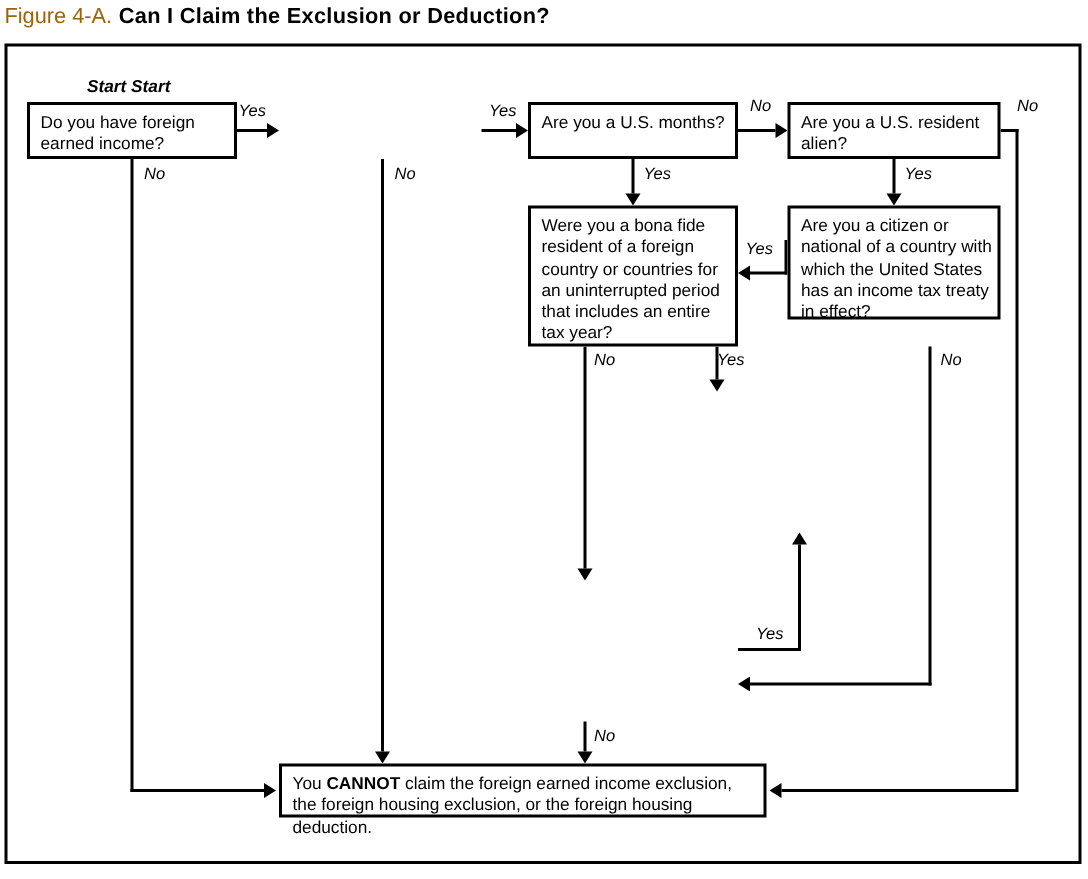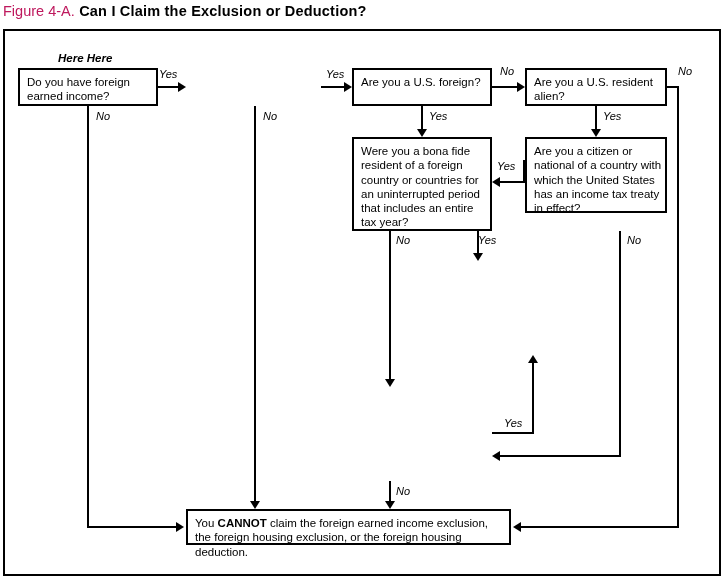--- a/index.html
+++ b/index.html
@@ -19,21 +19,21 @@
   #title-bar {
     position: absolute;
     left: 3px;
     top: 2px;
     width: 700px;
     height: 22px;
     white-space: nowrap;
   }
   .title-regular {
     font-size: 14.5px;
-    color: #be185d;
+    color: #a16207;
     letter-spacing: 0px;
   }
   .title-bold {
     font-size: 14.5px;
     color: #000;
     font-weight: bold;
     letter-spacing: 0.2px;
   }
   
   #outer-frame {
@@ -119,29 +119,29 @@
 
 <div id="page">
 
   <div id="title-bar">
     <span class="title-regular">Figure 4-A.</span>
     <span class="title-bold">Can I Claim the Exclusion or Deduction?</span>
   </div>
 
   <div id="outer-frame"></div>
 
-  <div class="start-label" style="left:58px; top:52px;">Here Here</div>
+  <div class="start-label" style="left:58px; top:52px;">Start Start</div>
 
   <div class="node" style="left:18px; top:68px; width:140px; height:38px;">
     <span class="txt">Do you have foreign earned income?</span>
   </div>
 
 
   <div class="node" style="left:352px; top:68px; width:140px; height:38px;">
-    <span class="txt">Are you a U.S. foreign?</span>
+    <span class="txt">Are you a U.S. months?</span>
   </div>
 
   <div class="node" style="left:525px; top:68px; width:142px; height:38px;">
     <span class="txt">Are you a U.S. resident alien?</span>
   </div>
 
   <div class="node" style="left:352px; top:137px; width:140px; height:94px;">
     <span class="txt">Were you a bona fide resident of a foreign country or countries for an uninterrupted period that includes an entire tax year?</span>
   </div>
 

